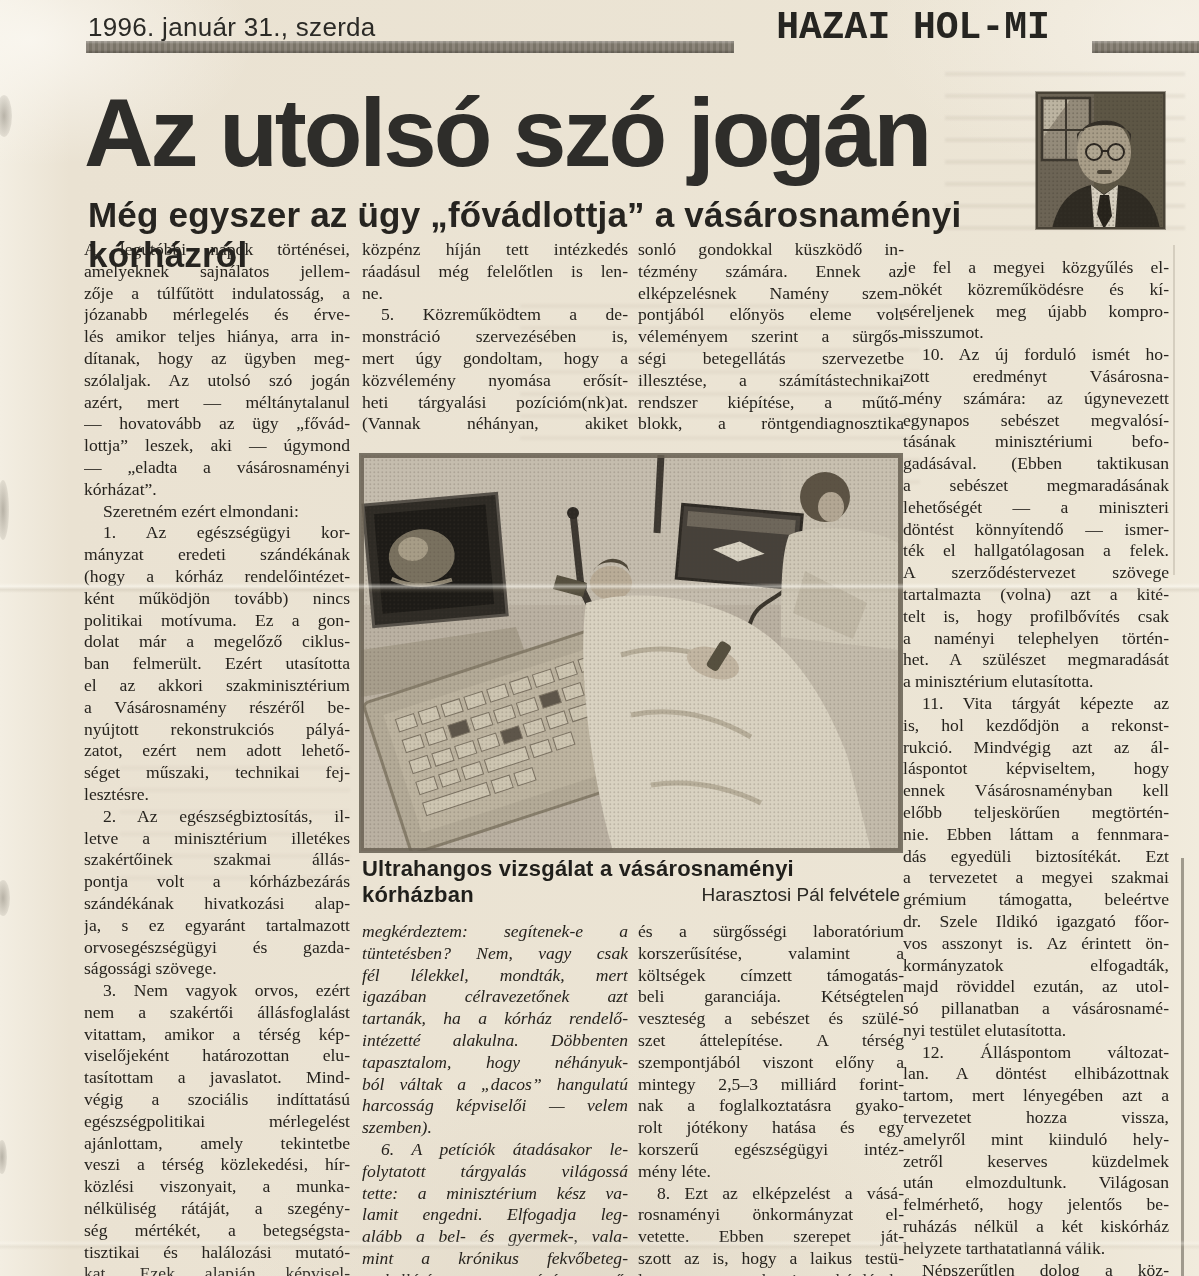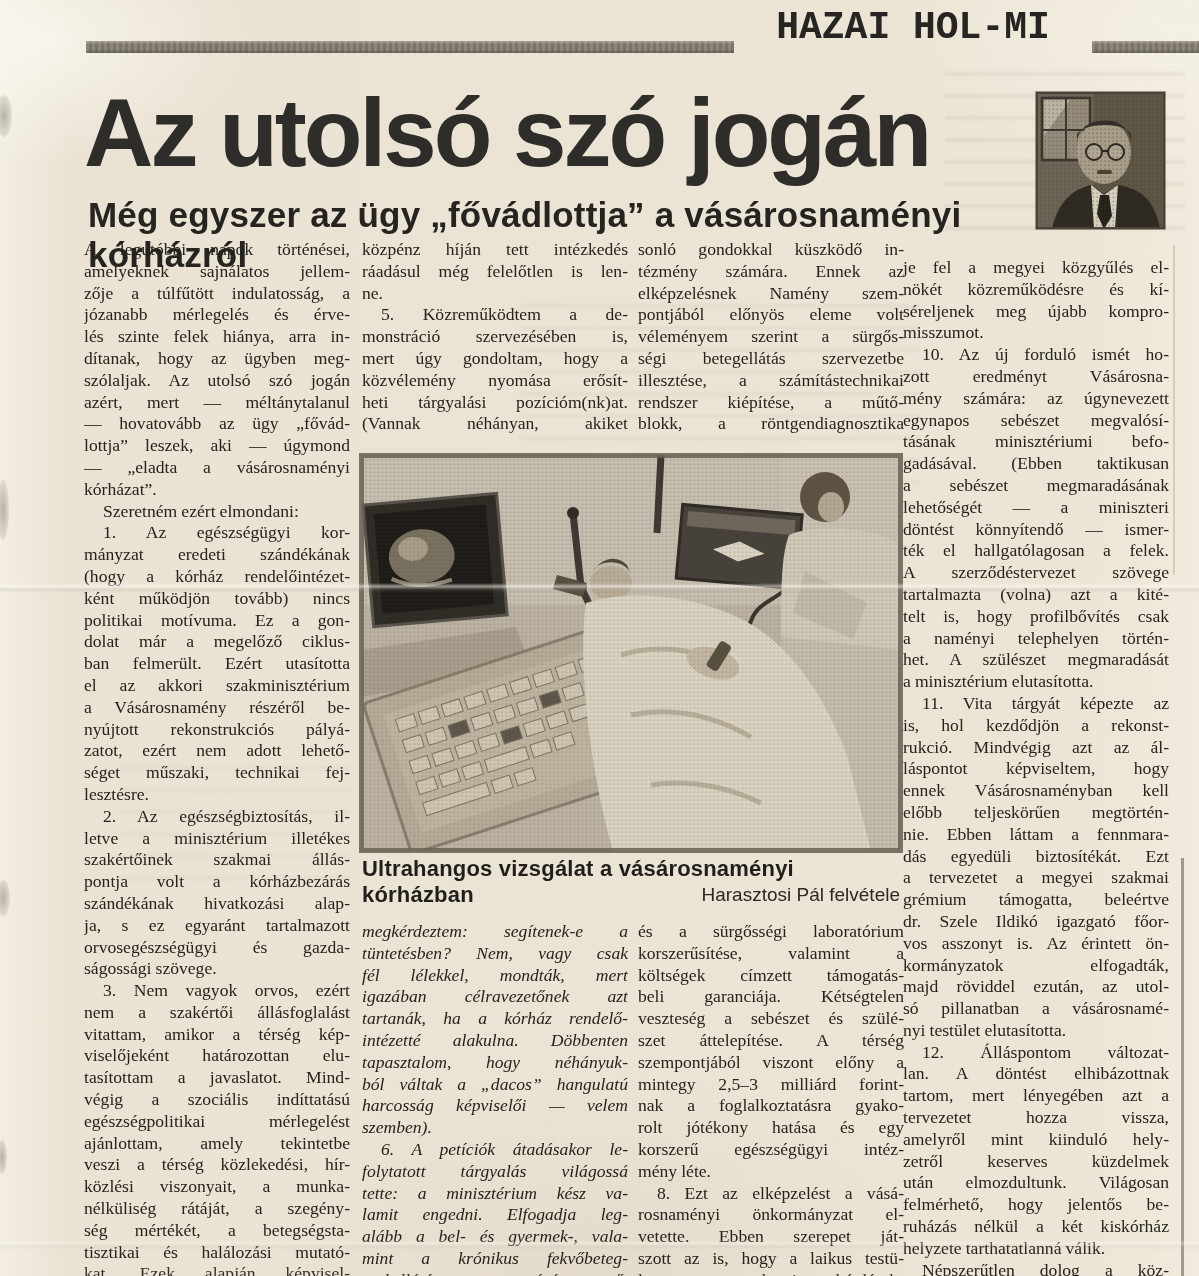--- a/index.html
+++ b/index.html
@@ -55,20 +55,21 @@
 </style>
 </head>
 <body>
 
 <div class="page">
 
   <div class="bleed" style="left:945px;top:55px;width:240px;height:175px;"></div>
   <div class="bleed" style="left:520px;top:300px;width:400px;height:250px;opacity:.7;"></div>
   <div class="bleed" style="left:120px;top:760px;width:230px;height:120px;opacity:.5;"></div>
 
+  <div class="date">1996. január 31., szerda</div>
   <div class="bar bar-left"></div>
   <div class="section">HAZAI HOL-MI</div>
   <div class="bar bar-right"></div>
 
   <h1 class="headline">Az utolsó szó jogán</h1>
   <div class="subtitle">Még egyszer az ügy „fővádlottja” a vásárosnaményi kórházról</div>
 
   <div class="portrait">
     <svg width="129" height="137" viewBox="0 0 129 137" xmlns="http://www.w3.org/2000/svg">
       <defs>
@@ -94,21 +95,21 @@
       <rect width="129" height="137" fill="url(#ht1)"></rect>
       <rect x="1" y="1" width="127" height="135" fill="none" stroke="#494337" stroke-width="2"></rect>
     </svg>
   </div>
 
   <div class="col" id="col1">
       <div class="bline">A legutóbbi napok történései,</div>
       <div class="bline">amelyeknek sajnálatos jellem-</div>
       <div class="bline">zője a túlfűtött indulatosság, a</div>
       <div class="bline">józanabb mérlegelés és érve-</div>
-      <div class="bline">lés szinte felek hiánya, arra in-</div>
+      <div class="bline">lés amikor teljes hiánya, arra in-</div>
       <div class="bline">dítanak, hogy az ügyben meg-</div>
       <div class="bline">szólaljak. Az utolsó szó jogán</div>
       <div class="bline">azért, mert — méltánytalanul</div>
       <div class="bline">— hovatovább az ügy „fővád-</div>
       <div class="bline">lottja” leszek, aki — úgymond</div>
       <div class="bline">— „eladta a vásárosnaményi</div>
       <div class="bline flush">kórházat”.</div>
       <div class="bline flush ind">Szeretném ezért elmondani:</div>
       <div class="bline ind">1. Az egészségügyi kor-</div>
       <div class="bline">mányzat eredeti szándékának</div>

